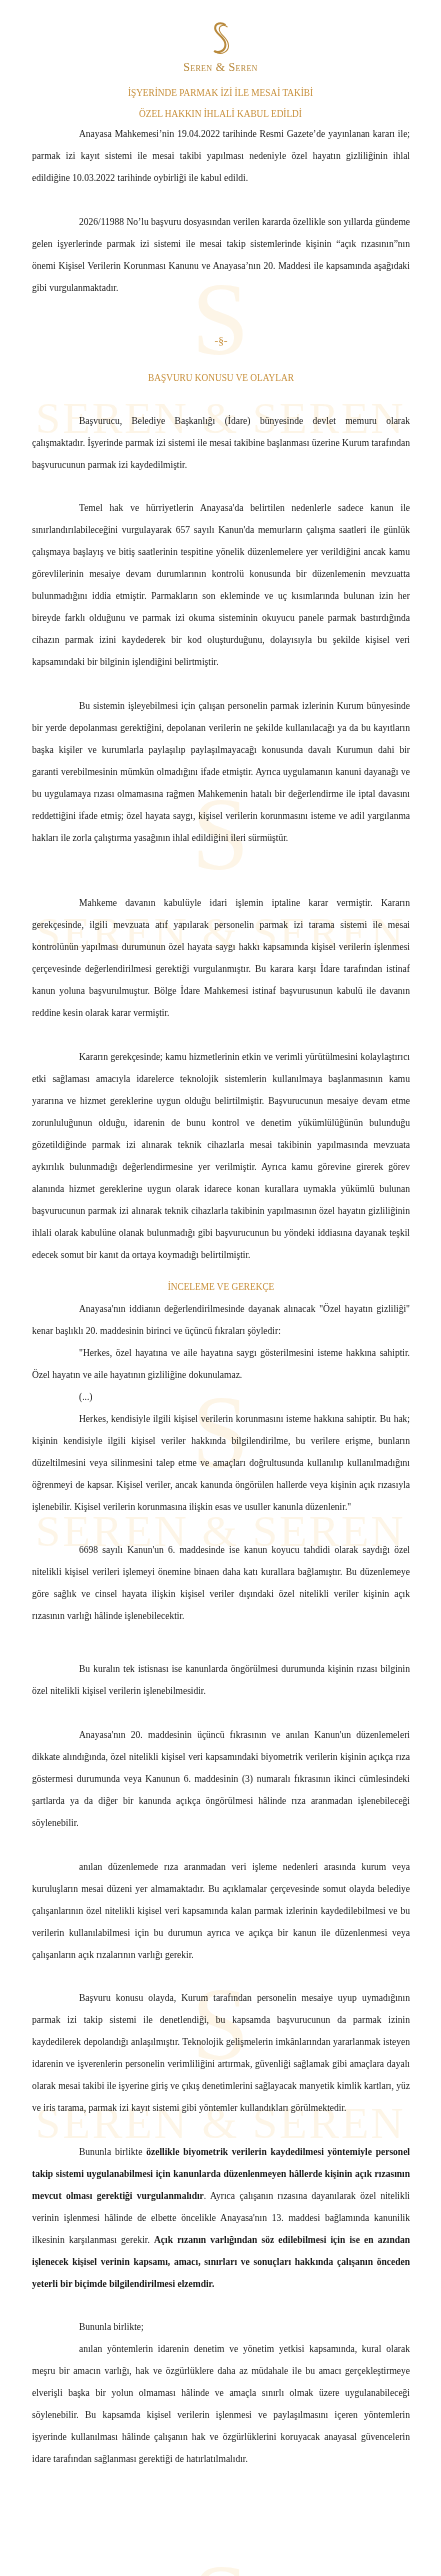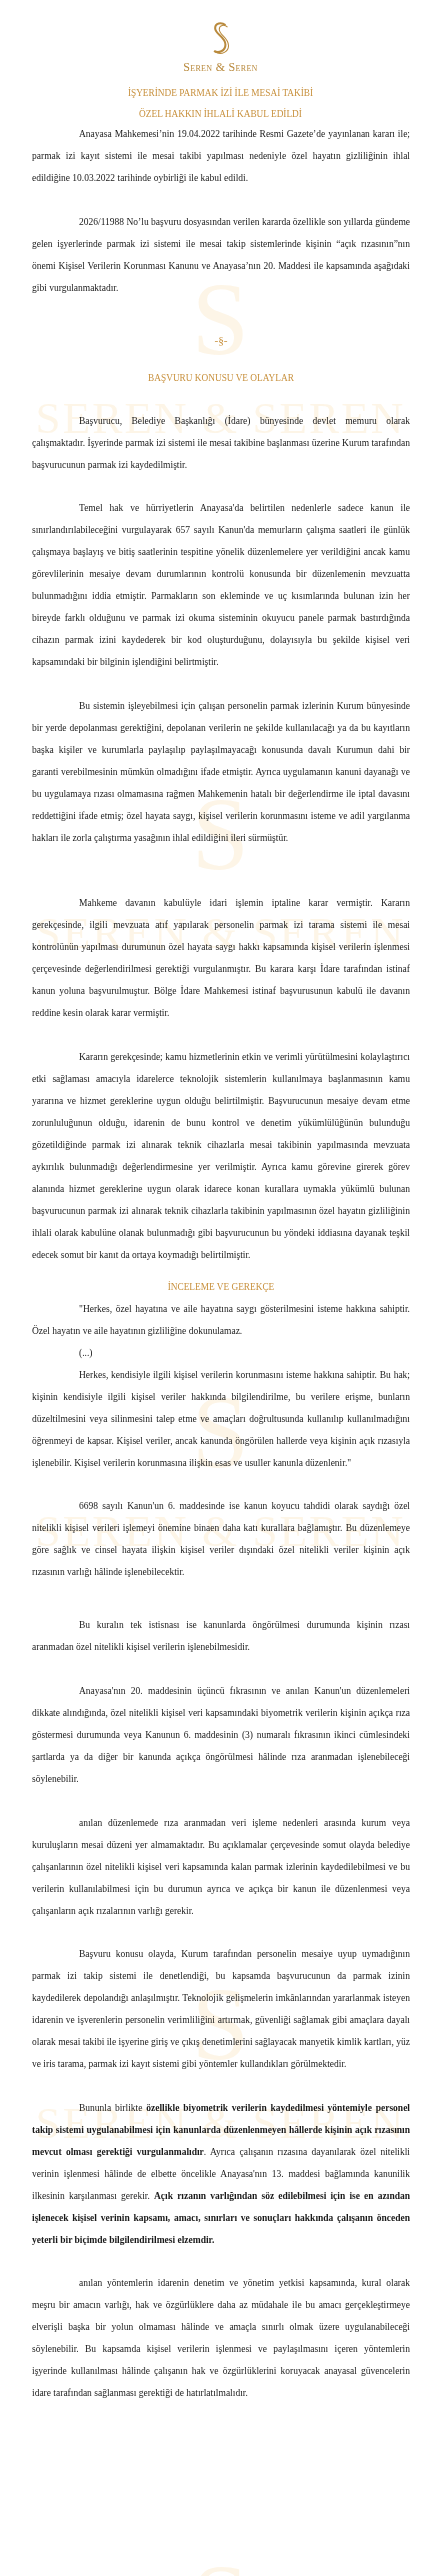--- a/index.html
+++ b/index.html
@@ -76,35 +76,37 @@
     <div class="gap"></div>
     <p class="para">Bu sistemin işleyebilmesi için çalışan personelin parmak izlerinin Kurum bünyesinde bir yerde depolanması gerektiğini, depolanan verilerin ne şekilde kullanılacağı ya da bu kayıtların başka kişiler ve kurumlarla paylaşılıp paylaşılmayacağı konusunda davalı Kurumun dahi bir garanti verebilmesinin mümkün olmadığını ifade etmiştir. Ayrıca uygulamanın kanuni dayanağı ve bu uygulamaya rızası olmamasına rağmen Mahkemenin hatalı bir değerlendirme ile iptal davasını reddettiğini ifade etmiş; özel hayata saygı, kişisel verilerin korunmasını isteme ve adil yargılanma hakları ile zorla çalıştırma yasağının ihlal edildiğini ileri sürmüştür.</p>
     <div class="gap"></div>
     <div class="gap"></div>
     <p class="para">Mahkeme davanın kabulüyle idari işlemin iptaline karar vermiştir. Kararın gerekçesinde, ilgili mevzuata atıf yapılarak personelin parmak izi tarama sistemi ile mesai kontrolünün yapılması durumunun özel hayata saygı hakkı kapsamında kişisel verilerin işlenmesi çerçevesinde değerlendirilmesi gerektiği vurgulanmıştır. Bu karara karşı İdare tarafından istinaf kanun yoluna başvurulmuştur. Bölge İdare Mahkemesi istinaf başvurusunun kabulü ile davanın reddine kesin olarak karar vermiştir.</p>
     <div class="gap"></div>
     <p class="para">Kararın gerekçesinde; kamu hizmetlerinin etkin ve verimli yürütülmesini kolaylaştırıcı etki sağlaması amacıyla idarelerce teknolojik sistemlerin kullanılmaya başlanmasının kamu yararına ve hizmet gereklerine uygun olduğu belirtilmiştir. Başvurucunun mesaiye devam etme zorunluluğunun olduğu, idarenin de bunu kontrol ve denetim yükümlülüğünün bulunduğu gözetildiğinde parmak izi alınarak teknik cihazlarla mesai takibinin yapılmasında mevzuata aykırılık bulunmadığı değerlendirmesine yer verilmiştir. Ayrıca kamu görevine girerek görev alanında hizmet gereklerine uygun olarak idarece konan kurallara uymakla yükümlü bulunan başvurucunun parmak izi alınarak teknik cihazlarla takibinin yapılmasının özel hayatın gizliliğinin ihlali olarak kabulüne olanak bulunmadığı gibi başvurucunun bu yöndeki iddiasına dayanak teşkil edecek somut bir kanıt da ortaya koymadığı belirtilmiştir.</p>
     <div style="height:10.3px"></div>
 
     <p class="heading">İNCELEME VE GEREKÇE</p>
+    <p class="para">Anayasa'nın iddianın değerlendirilmesinde dayanak alınacak "Özel hayatın gizliliği" kenar başlıklı 20. maddesinin birinci ve üçüncü fıkraları şöyledir:</p>
     <p class="para">"Herkes, özel hayatına ve aile hayatına saygı gösterilmesini isteme hakkına sahiptir. Özel hayatın ve aile hayatının gizliliğine dokunulamaz.</p>
     <p class="plain-indent">(...)</p>
     <p class="para">Herkes, kendisiyle ilgili kişisel verilerin korunmasını isteme hakkına sahiptir. Bu hak; kişinin kendisiyle ilgili kişisel veriler hakkında bilgilendirilme, bu verilere erişme, bunların düzeltilmesini veya silinmesini talep etme ve amaçları doğrultusunda kullanılıp kullanılmadığını öğrenmeyi de kapsar. Kişisel veriler, ancak kanunda öngörülen hallerde veya kişinin açık rızasıyla işlenebilir. Kişisel verilerin korunmasına ilişkin esas ve usuller kanunla düzenlenir."</p>
     <div class="gap"></div>
     <p class="para">6698 sayılı Kanun'un 6. maddesinde ise kanun koyucu tahdidi olarak saydığı özel nitelikli kişisel verileri işlemeyi önemine binaen daha katı kurallara bağlamıştır. Bu düzenlemeye göre sağlık ve cinsel hayata ilişkin kişisel veriler dışındaki özel nitelikli veriler kişinin açık rızasının varlığı hâlinde işlenebilecektir.</p>
     <div class="gap2"></div>
-    <p class="para">Bu kuralın tek istisnası ise kanunlarda öngörülmesi durumunda kişinin rızası aranmadan özel nitelikli kişisel verilerin işlenebilmesidir.</p>
+    <p class="para">Bu kuralın tek istisnası ise kanunlarda öngörülmesi durumunda kişinin rızası bilginin özel nitelikli kişisel verilerin işlenebilmesidir.</p>
     <div class="gap"></div>
     <p class="para">Anayasa'nın 20. maddesinin üçüncü fıkrasının ve anılan Kanun'un düzenlemeleri dikkate alındığında, özel nitelikli kişisel veri kapsamındaki biyometrik verilerin kişinin açıkça rıza göstermesi durumunda veya Kanunun 6. maddesinin (3) numaralı fıkrasının ikinci cümlesindeki şartlarda ya da diğer bir kanunda açıkça öngörülmesi hâlinde rıza aranmadan işlenebileceği söylenebilir.</p>
     <div class="gap"></div>
     <p class="para">anılan düzenlemede rıza aranmadan veri işleme nedenleri arasında kurum veya kuruluşların mesai düzeni yer almamaktadır. Bu açıklamalar çerçevesinde somut olayda belediye çalışanlarının özel nitelikli kişisel veri kapsamında kalan parmak izlerinin kaydedilebilmesi ve bu verilerin kullanılabilmesi için bu durumun ayrıca ve açıkça bir kanun ile düzenlenmesi veya çalışanların açık rızalarının varlığı gerekir.</p>
     <div class="gap"></div>
     <p class="para">Başvuru konusu olayda, Kurum tarafından personelin mesaiye uyup uymadığının parmak izi takip sistemi ile denetlendiği, bu kapsamda başvurucunun da parmak izinin kaydedilerek depolandığı anlaşılmıştır. Teknolojik gelişmelerin imkânlarından yararlanmak isteyen idarenin ve işverenlerin personelin verimliliğini artırmak, güvenliği sağlamak gibi amaçlara dayalı olarak mesai takibi ile işyerine giriş ve çıkış denetimlerini sağlayacak manyetik kimlik kartları, yüz ve iris tarama, parmak izi kayıt sistemi gibi yöntemler kullandıkları görülmektedir.</p>
     <div class="gap"></div>
     <p class="para"><span>Bununla birlikte </span><b>özellikle biyometrik verilerin kaydedilmesi yöntemiyle personel takip sistemi uygulanabilmesi için kanunlarda düzenlenmeyen hâllerde kişinin açık rızasının mevcut olması gerektiği vurgulanmalıdır</b><span>. Ayrıca çalışanın rızasına dayanılarak özel nitelikli verinin işlenmesi hâlinde de elbette öncelikle Anayasa'nın 13. maddesi bağlamında kanunilik ilkesinin karşılanması gerekir. </span><b>Açık rızanın varlığından söz edilebilmesi için ise en azından işlenecek kişisel verinin kapsamı, amacı, sınırları ve sonuçları hakkında çalışanın önceden yeterli bir biçimde bilgilendirilmesi elzemdir.</b></p>
     <div class="gap"></div>
+    <p class="plain-indent">Bununla birlikte;</p>
     <p class="para">anılan yöntemlerin idarenin denetim ve yönetim yetkisi kapsamında, kural olarak meşru bir amacın varlığı, hak ve özgürlüklere daha az müdahale ile bu amacı gerçekleştirmeye elverişli başka bir yolun olmaması hâlinde ve amaçla sınırlı olmak üzere uygulanabileceği söylenebilir. Bu kapsamda kişisel verilerin işlenmesi ve paylaşılmasını içeren yöntemlerin işyerinde kullanılması hâlinde çalışanın hak ve özgürlüklerini koruyacak anayasal güvencelerin idare tarafından sağlanması gerektiği de hatırlatılmalıdır.</p>
     <div class="gap2"></div>
     <p class="para"></p>
 
   </div>
 </div>
 
 
 </body></html>

